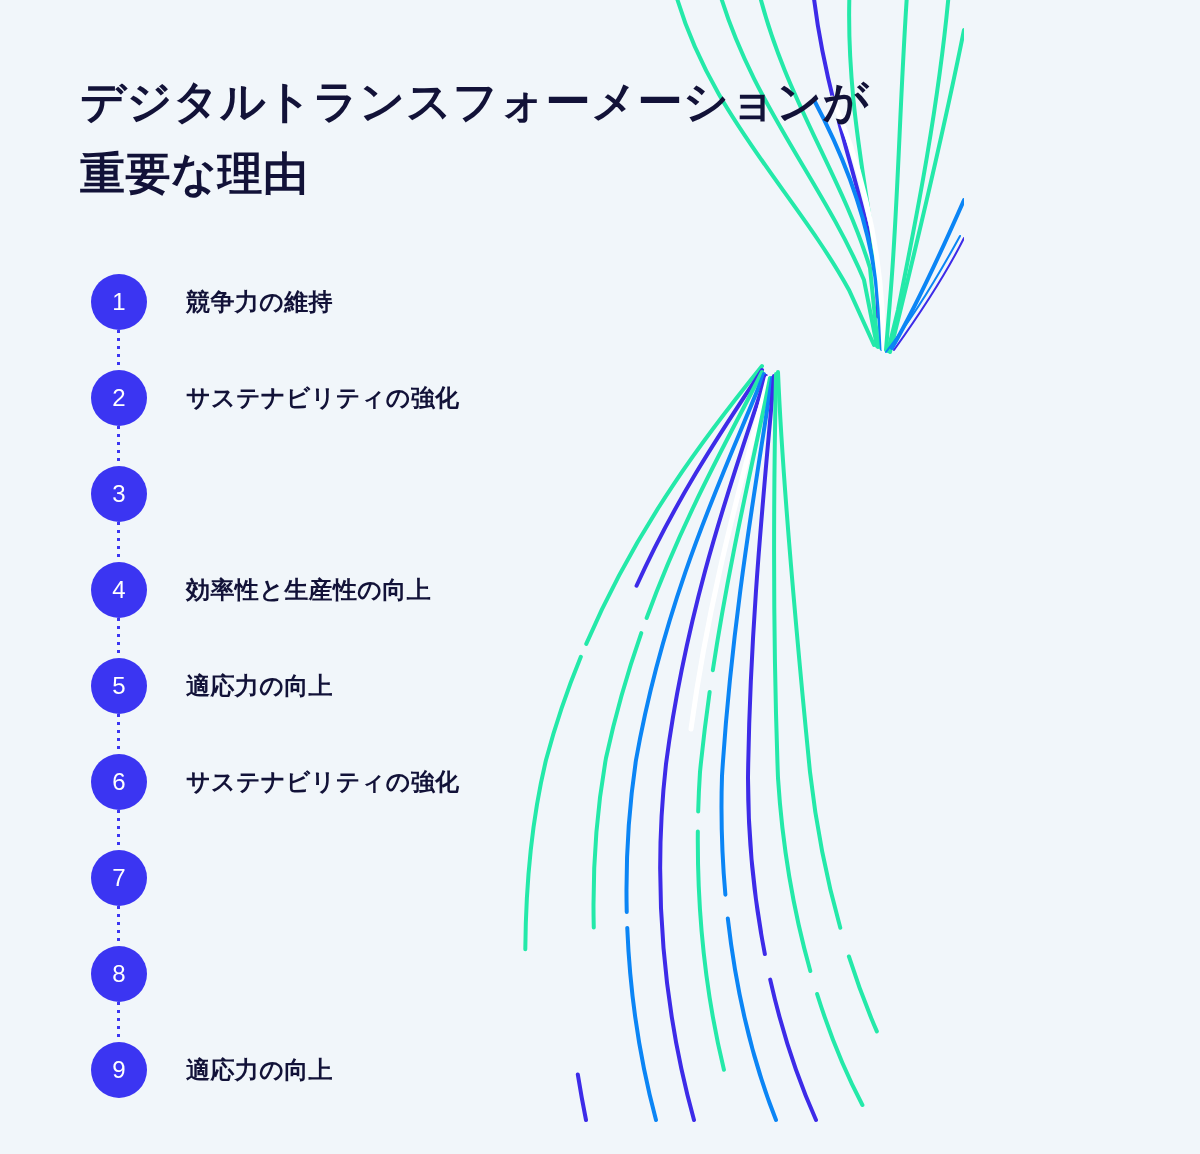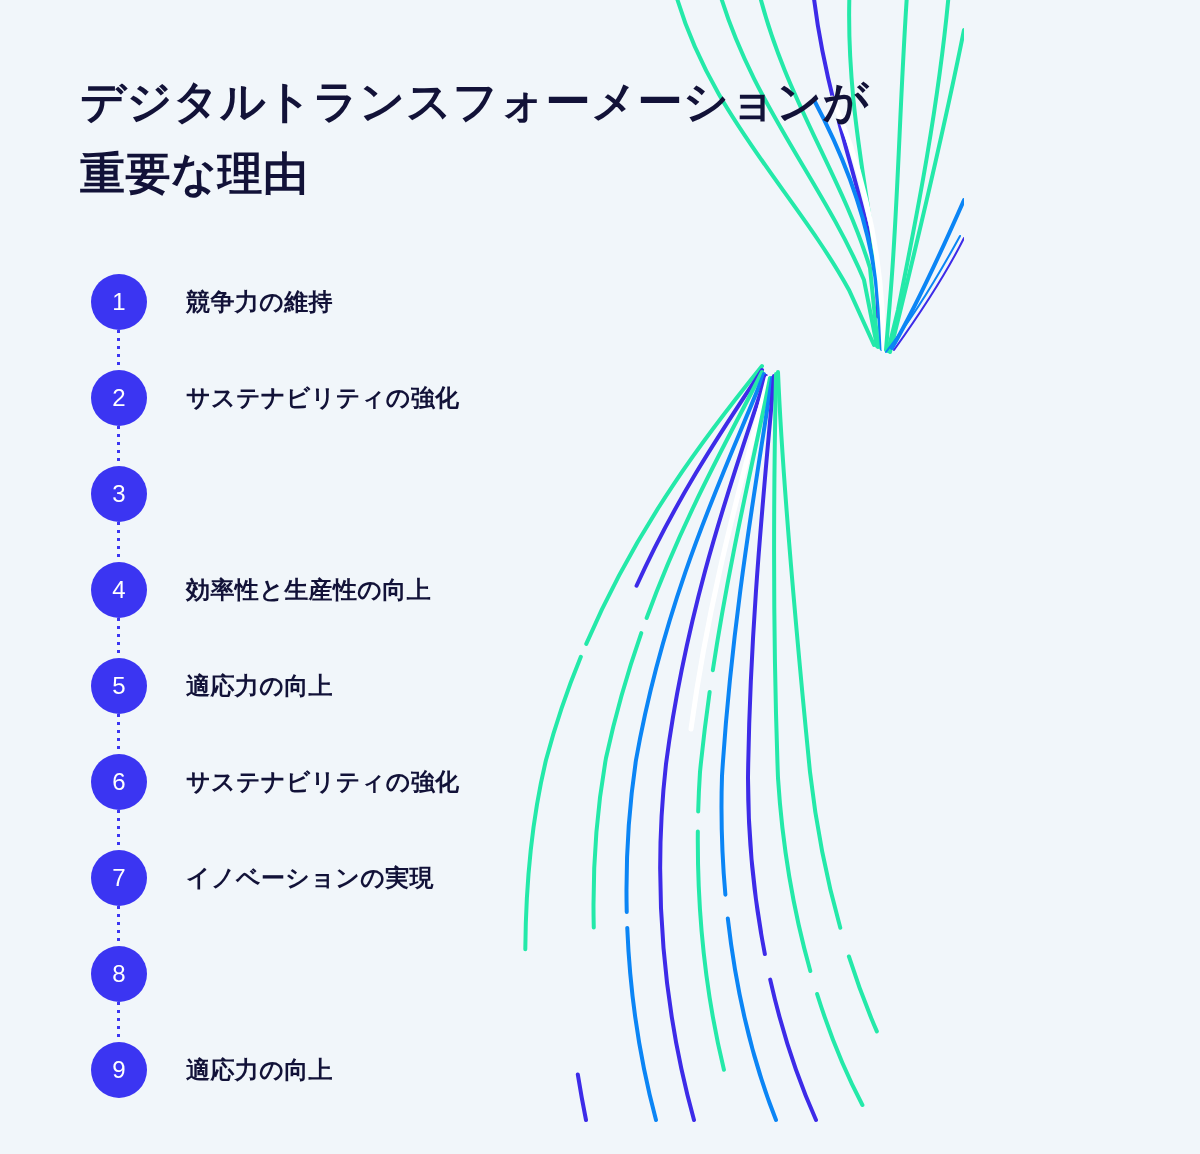--- a/index.html
+++ b/index.html
@@ -209,21 +209,20 @@
 
     <li class="step">
       <span class="badge">6</span>
       <span class="connector"></span>
       <span class="step-label">サステナビリティの強化</span>
     </li>
 
     <li class="step">
       <span class="badge">7</span>
       <span class="connector"></span>
-      <span class="step-label">イノベーションの実現</span>
     </li>
 
     <li class="step">
       <span class="badge">8</span>
       <span class="connector"></span>
     </li>
 
     <li class="step">
       <span class="badge">9</span>
 

